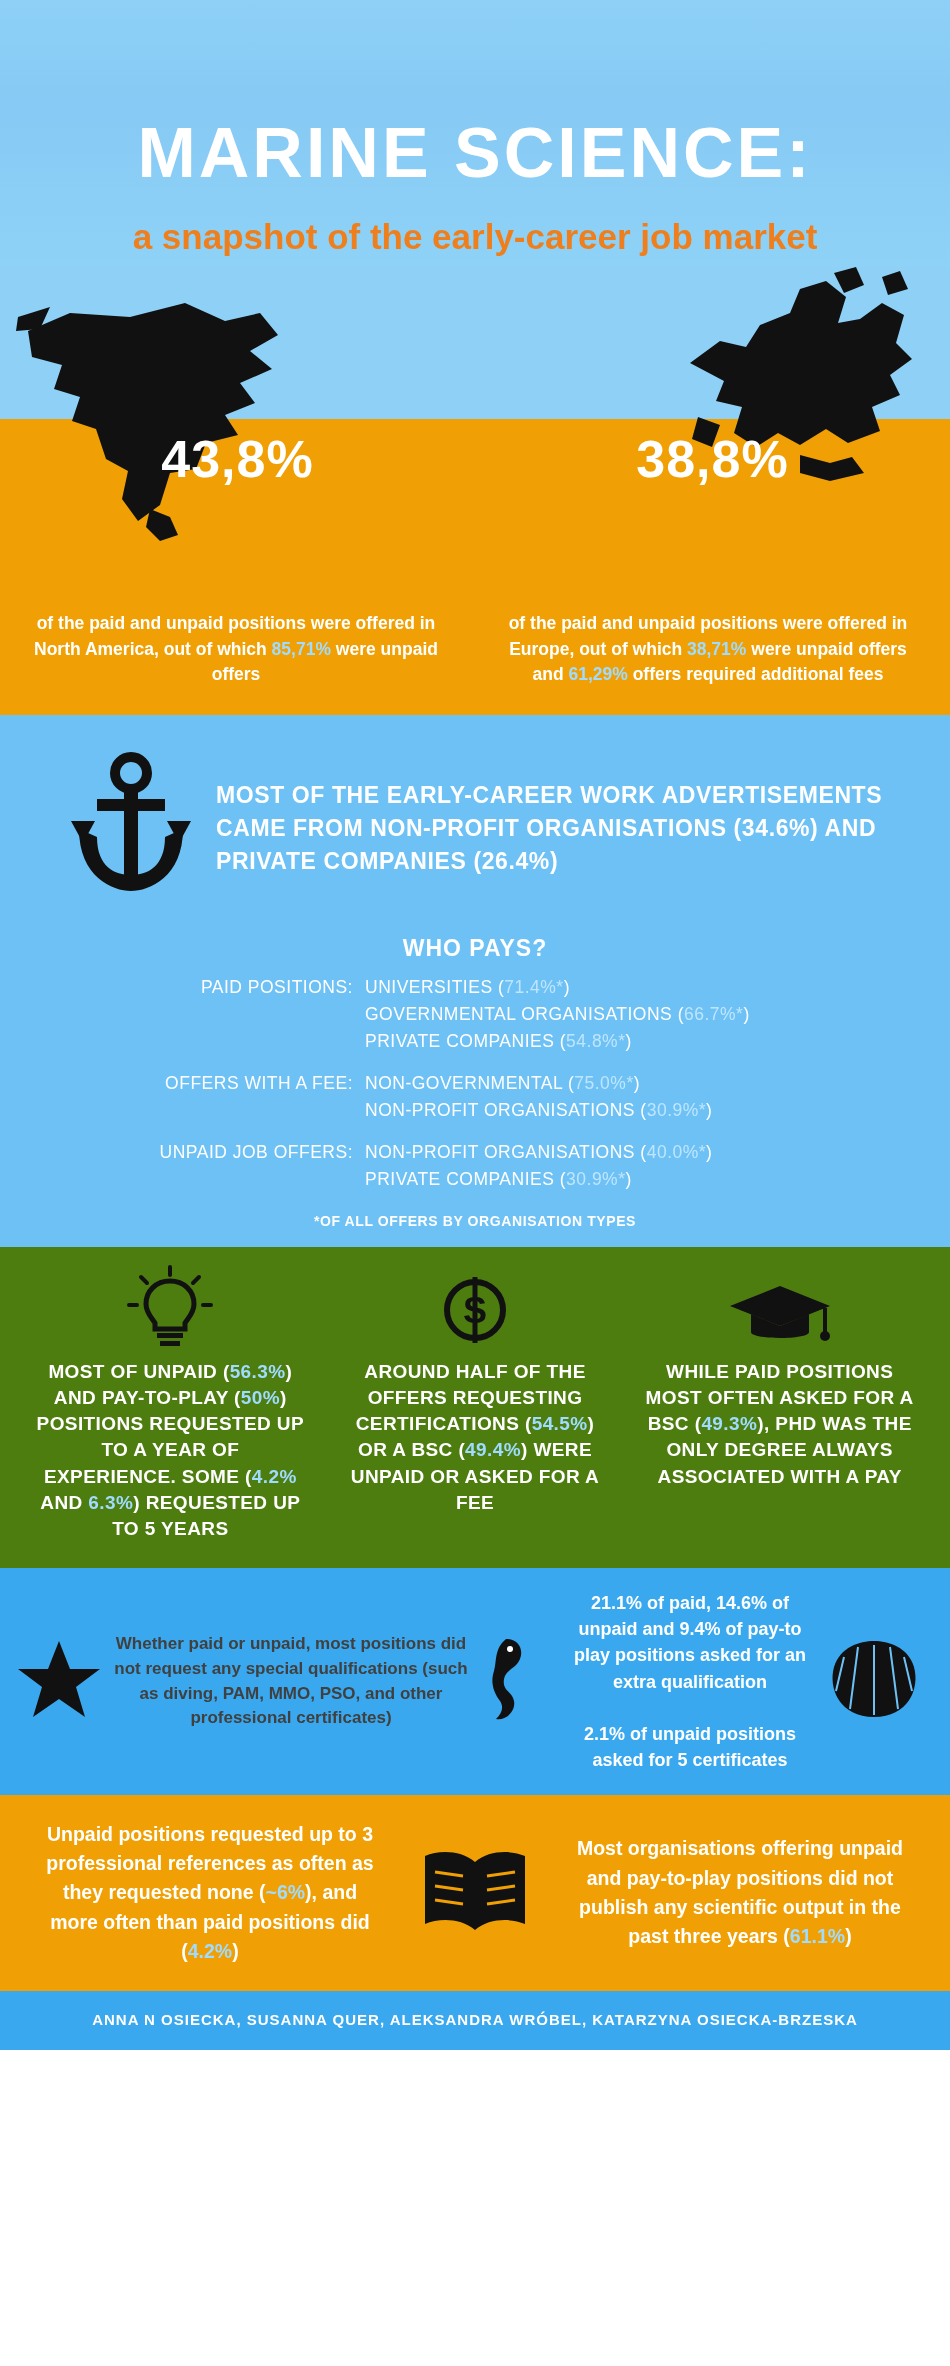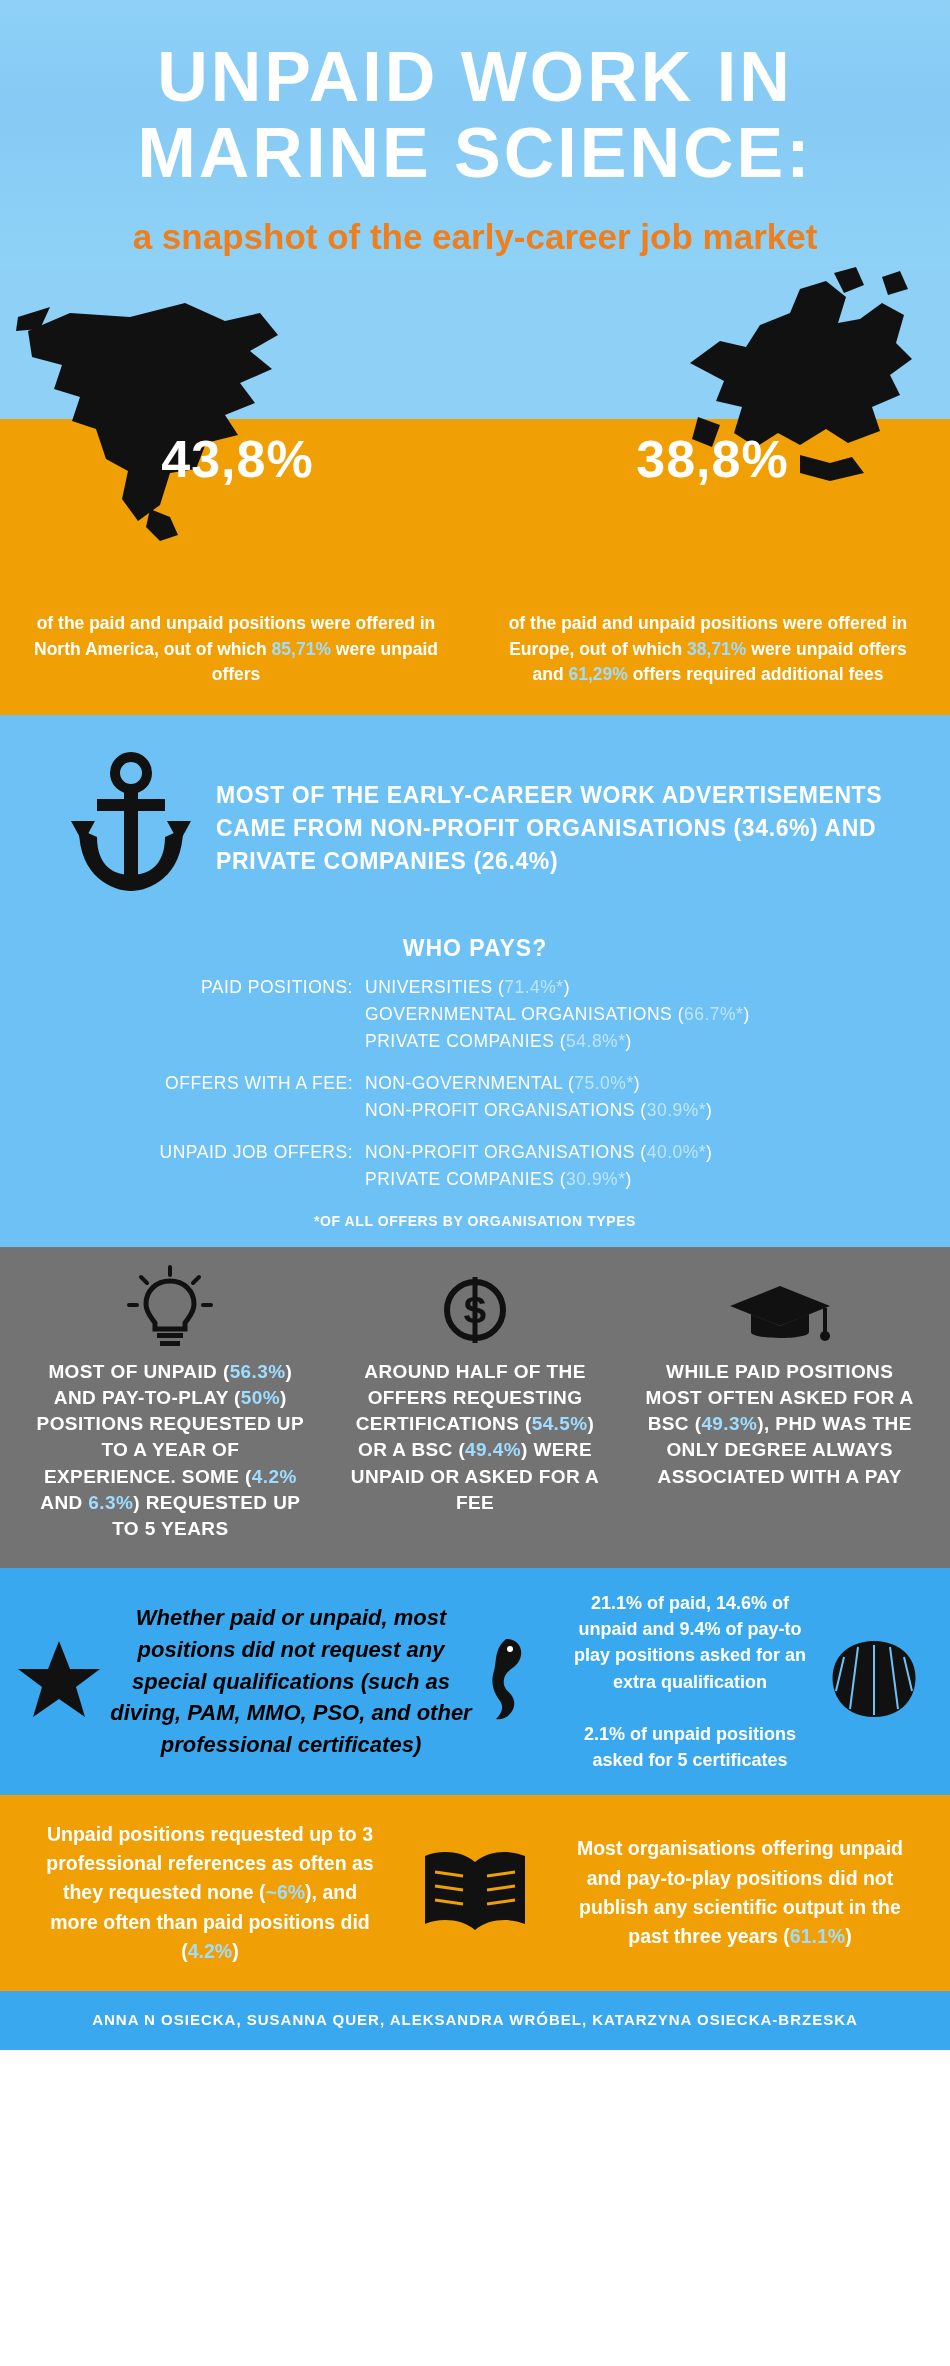--- a/index.html
+++ b/index.html
@@ -146,21 +146,21 @@
     text-align:center;
     color:#ffffff;
     font-size:14px;
     font-weight:bold;
     letter-spacing:0.6px;
     margin:18px 0 8px 0;
   }
 
   
   .orange-three{
-    background:#737373;
+    background:#4d7c0f;
     display:flex;
     padding:18px 18px 26px 18px;
   }
   .o3-col{
     flex:1;
     text-align:center;
     padding:0 16px;
   }
   .o3-icon{ height:86px; display:flex; align-items:center; justify-content:center;}
   .o3-text{
@@ -173,21 +173,21 @@
     margin-top:8px;
   }
 
   
   .blue-qual{
     background:#3aa8ee;
     display:flex;
     align-items:center;
     padding:22px 16px;
   }
-  .bq-left{ flex:0 0 370px; text-align:center; color:#000000; font-size:22px; font-weight:bold; line-height:1.45;font-style:italic;}
+  .bq-left{ flex:0 0 370px; text-align:center; color:#404040; font-size:17px; font-weight:bold; line-height:1.45;}
   .bq-icons{ flex:0 0 160px; display:flex; align-items:center; justify-content:space-between;}
   .bq-right{ flex:1; color:#ffffff; font-size:18px; font-weight:bold; line-height:1.45; text-align:center; padding:0 10px;}
   .bq-right .p2{ margin-top:26px; }
 
   
   .orange-ref{
     background:#f0a005;
     display:flex;
     align-items:center;
     padding:25px 20px;
@@ -207,21 +207,21 @@
     letter-spacing:1px;
   }
 </style>
 </head>
 <body>
 
 <div class="infographic">
 
   <div class="header">
     <h1 class="title">
-      <span>UNPAID WORK IN</span><br>
+      <br>
       <span>MARINE SCIENCE:</span>
     </h1>
     <div class="subtitle">a snapshot of the early-career job market</div>
   </div>
 
   <div class="maps-band">
     <div class="maps-orange"></div>
 
     <div class="map na">
       <svg width="330" height="270" viewBox="0 0 330 270" aria-hidden="true">

